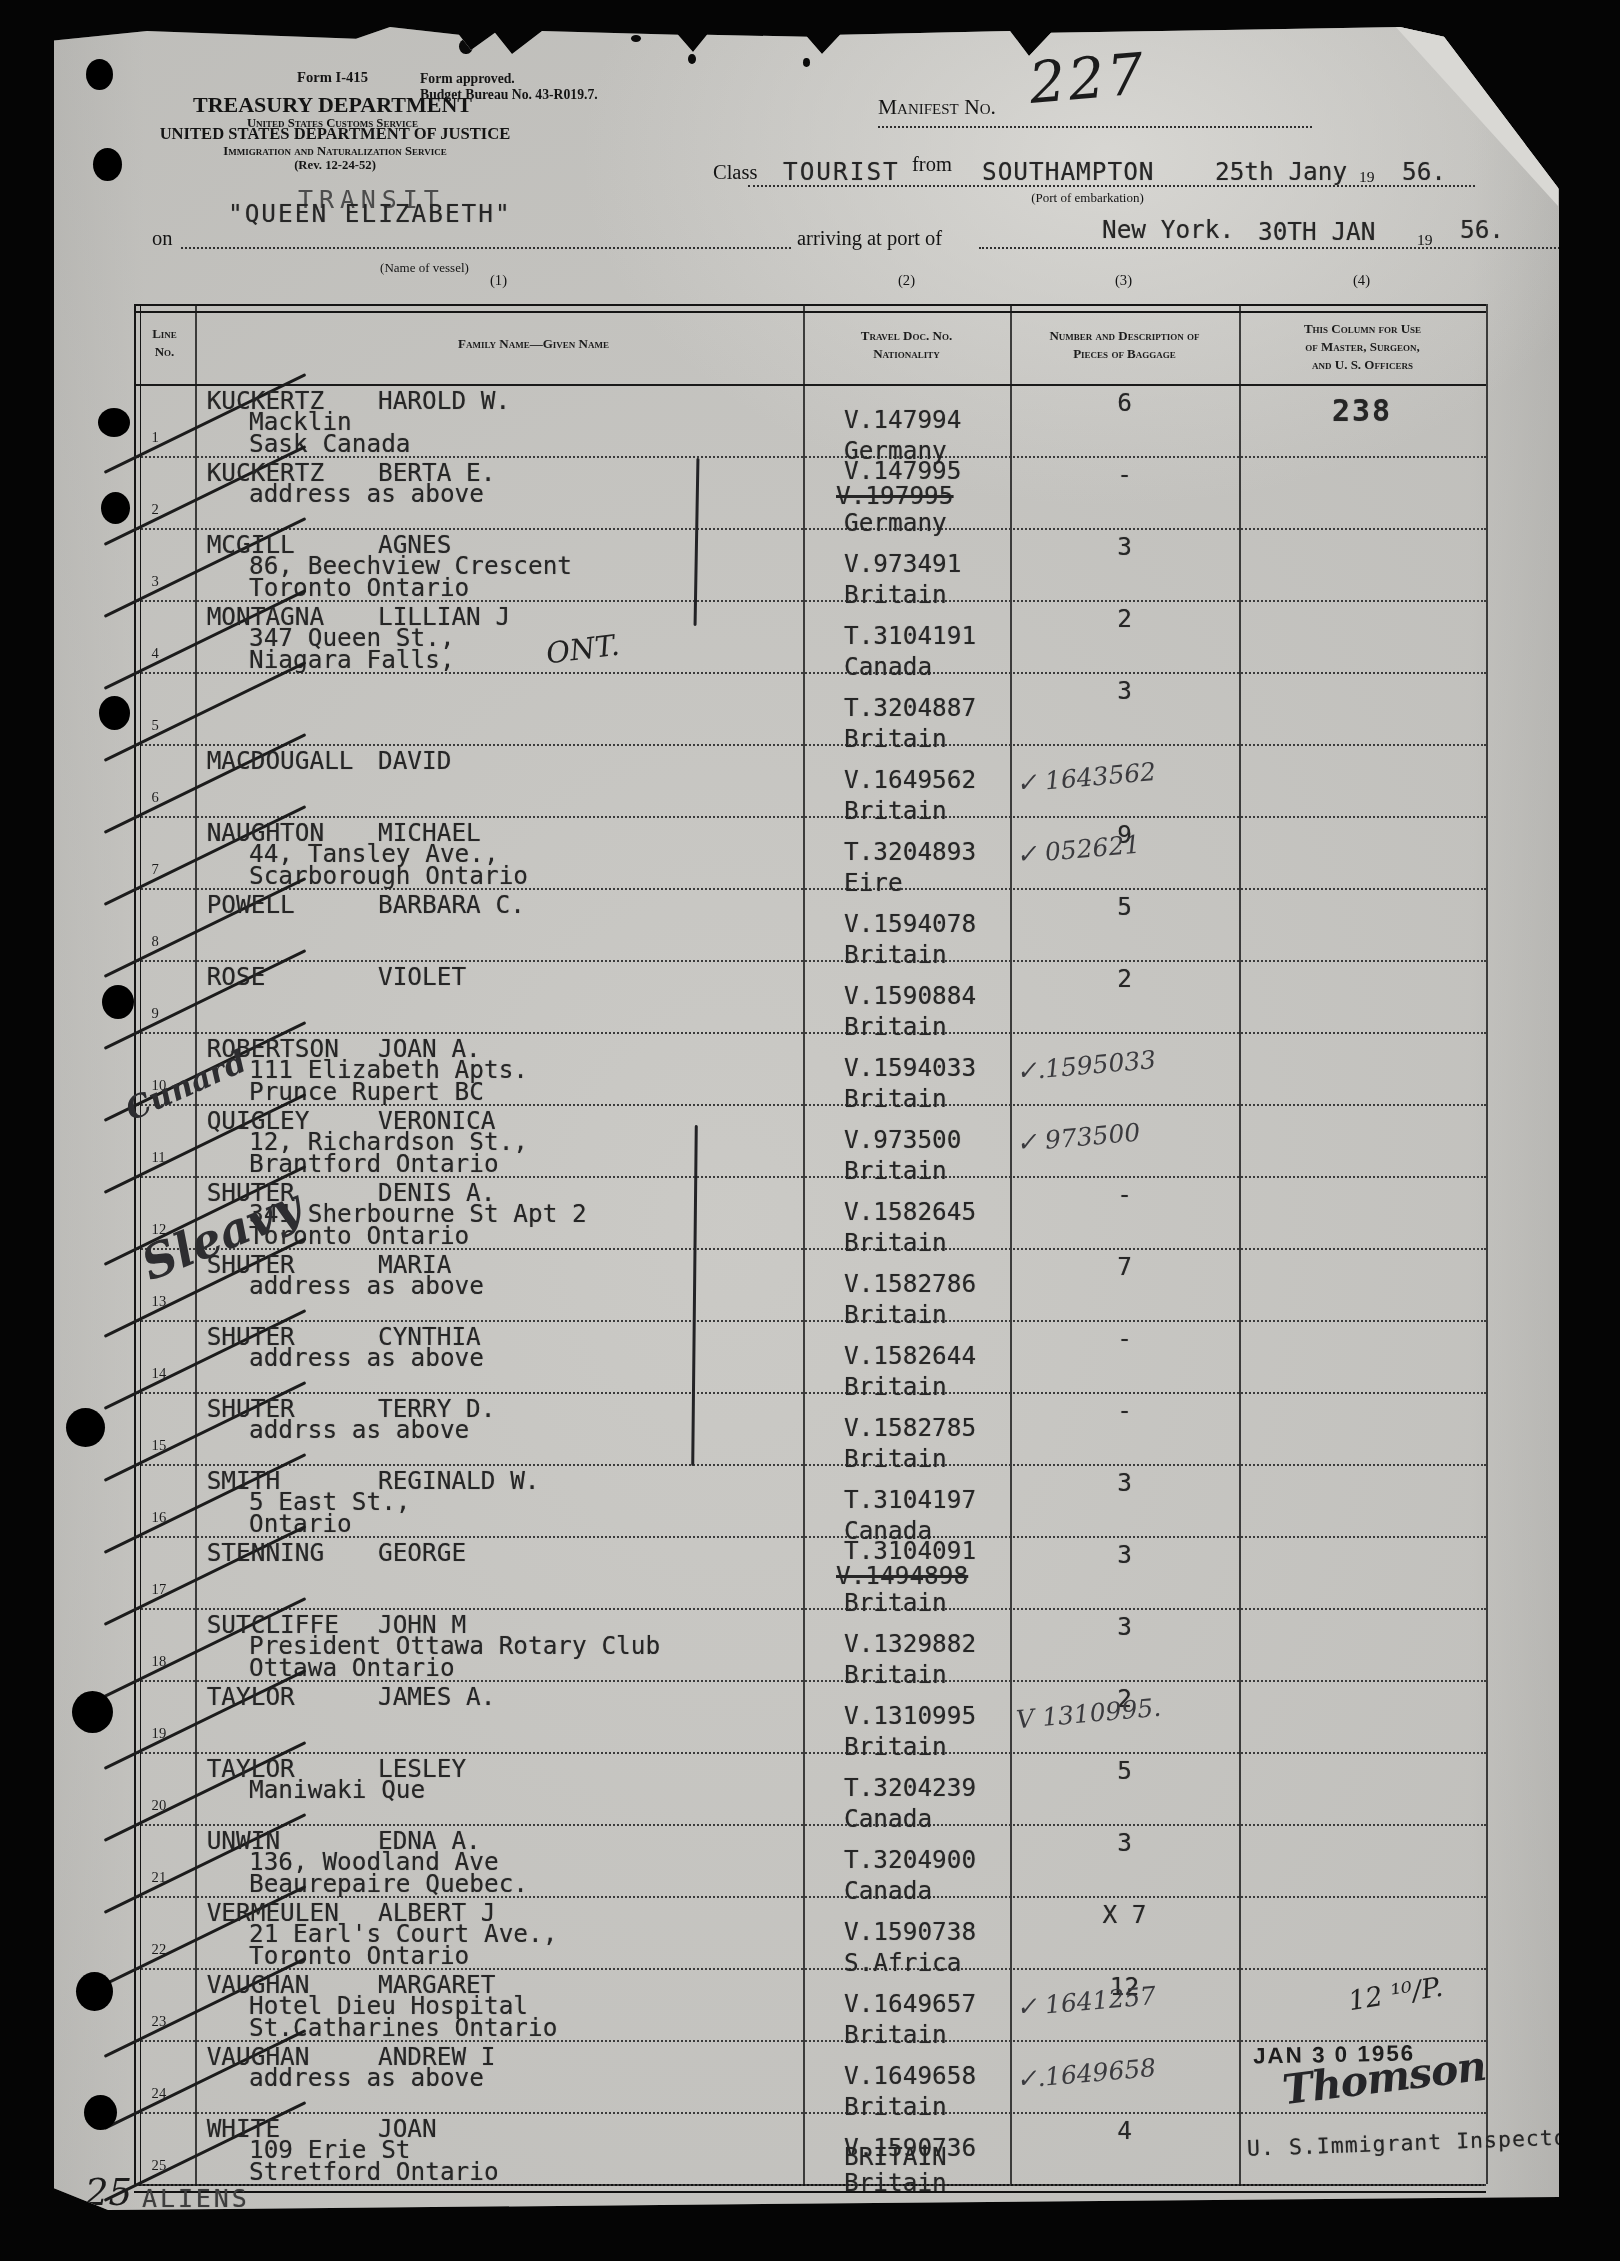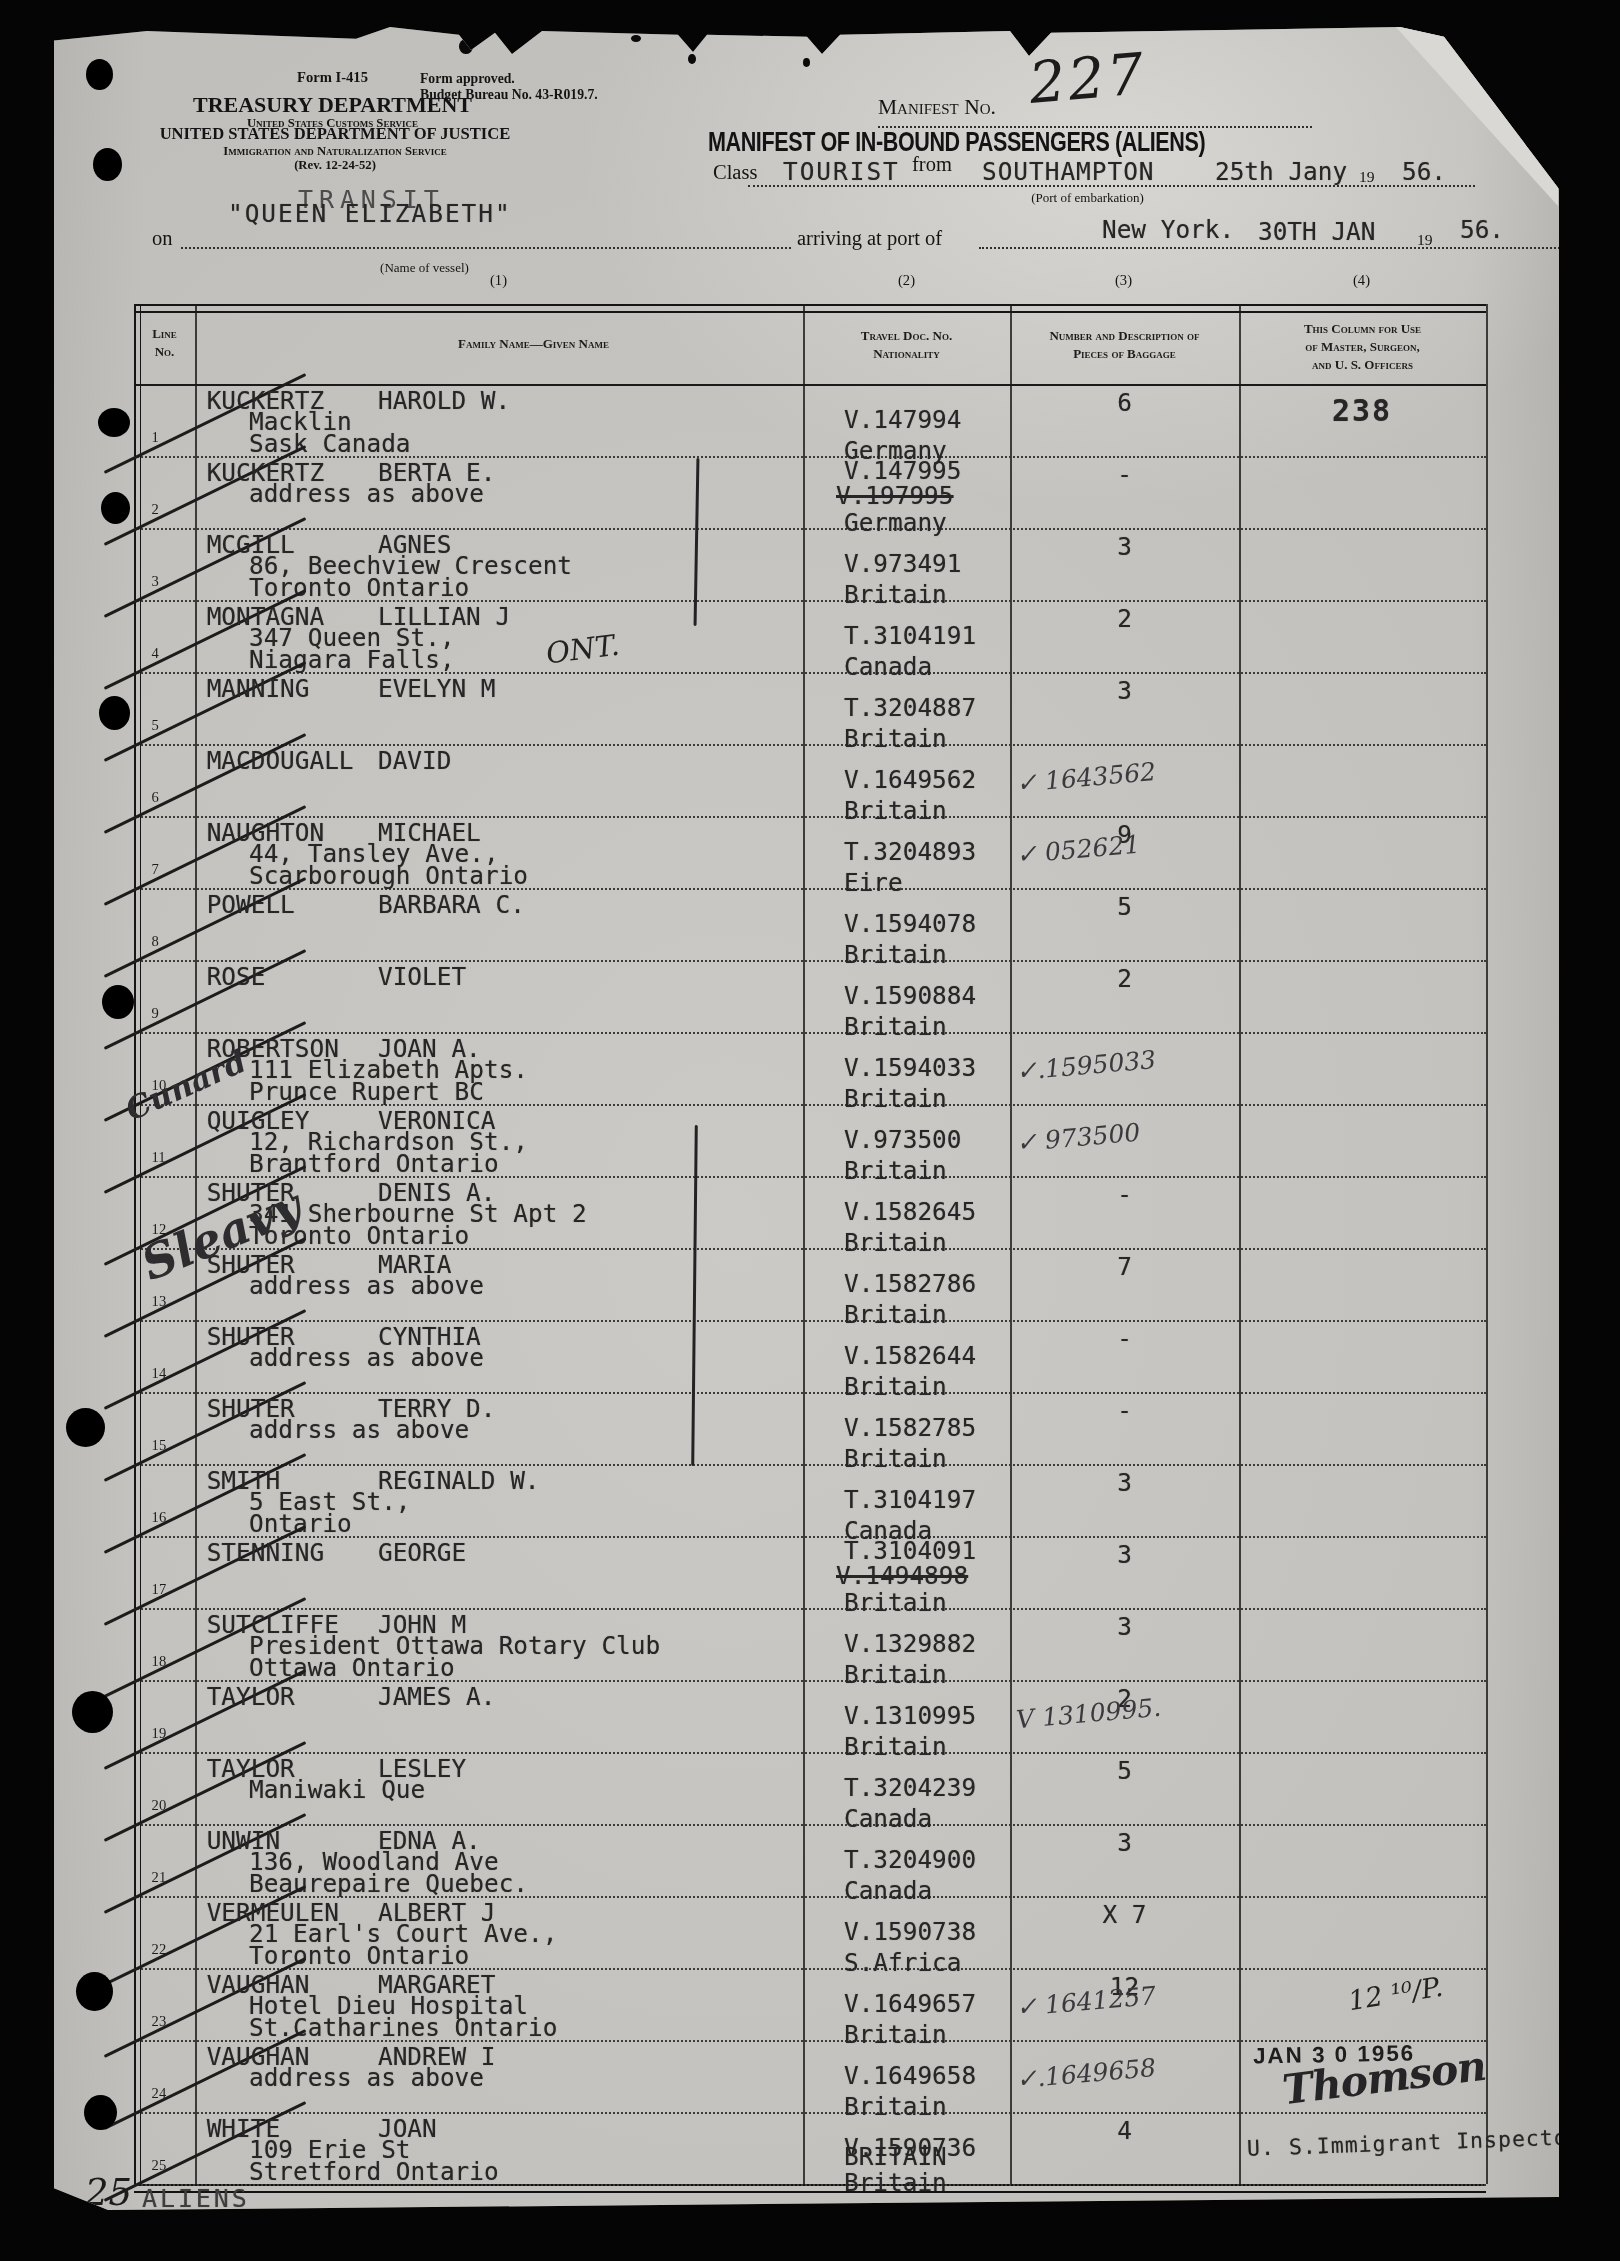--- a/index.html
+++ b/index.html
@@ -86,23 +86,20 @@
     <div class="a t tf" style="left:244px;top:162px;font-size:25px;letter-spacing:5.9px;">TRANSIT</div>
 
     <div class="a" style="left:366px;top:47px;">
       <div class="p b" style="font-size:13.7px;">Form approved.</div>
       <div class="p b" style="font-size:13.7px;margin-top:2px;">Budget Bureau No. 43-R019.7.</div>
     </div>
 
     <div class="a p sc" style="left:824px;top:72px;font-size:21.5px;">Manifest No.</div>
     <div class="a h" style="left:975px;top:25px;font-size:57px;transform:rotate(-5deg);letter-spacing:2.9px;color:#1b1b1b;">227</div>
     <div class="a dots" style="left:824px;top:101px;width:434px;"></div>
-    <div class="a" style="left:603px;top:101px;width:546px;text-align:center;">
-      <span style="display:inline-block;font-family:'Liberation Sans',sans-serif;font-weight:bold;font-size:26px;color:#131313;transform:scale(.83,1.08);transform-origin:center;letter-spacing:-0.5px;white-space:nowrap;">MANIFEST OF IN-BOUND PASSENGERS (ALIENS)</span>
-    </div>
 
     <div class="a dots" style="left:694px;top:160px;width:727px;"></div>
     <div class="a p" style="left:659px;top:137px;font-size:20.5px;">Class</div>
     <div class="a t" style="left:729px;top:135px;letter-spacing:2px;">TOURIST</div>
     <div class="a p" style="left:858px;top:129px;font-size:20.5px;">from</div>
     <div class="a t" style="left:928px;top:135px;letter-spacing:1px;">SOUTHAMPTON</div>
     <div class="a t" style="left:1161px;top:135px;">25th Jany</div>
     <div class="a p" style="left:1305px;top:144px;font-size:15.6px;">19</div>
     <div class="a t" style="left:1348px;top:135px;">56.</div>
     <div class="a p" style="left:926px;top:166px;width:215px;text-align:center;font-size:13px;">(Port of embarkation)</div>
@@ -253,27 +250,20 @@
       <span class="t off-big"></span>
       <span class="off-fee h"></span>
       <span class="off-stamp"></span>
       <span class="off-sig h"></span>
       <span class="t off-inspector"></span>
     </div>
   </div>
         <div class="row" style="top: 649px;">
     <span class="line-no">5</span>
     <div class="slash"></div>
-    <div class="cell c-name">
-      <span class="t surname">MANNING</span>
-      <span class="t given">EVELYN M</span>
-      <span class="t addr1"></span>
-      <span class="t addr2"></span>
-      <span class="h addr2-hw"></span>
-    </div>
     <div class="cell c-doc">
       <span class="t doc">T.3204887</span>
       <span class="t doc-struck"></span>
       <span class="t nat">Britain</span>
       <span class="t nat2"></span>
     </div>
     <div class="cell c-bag">
       <span class="t bag">3</span>
       <span class="h bag-hw"></span>
     </div>

